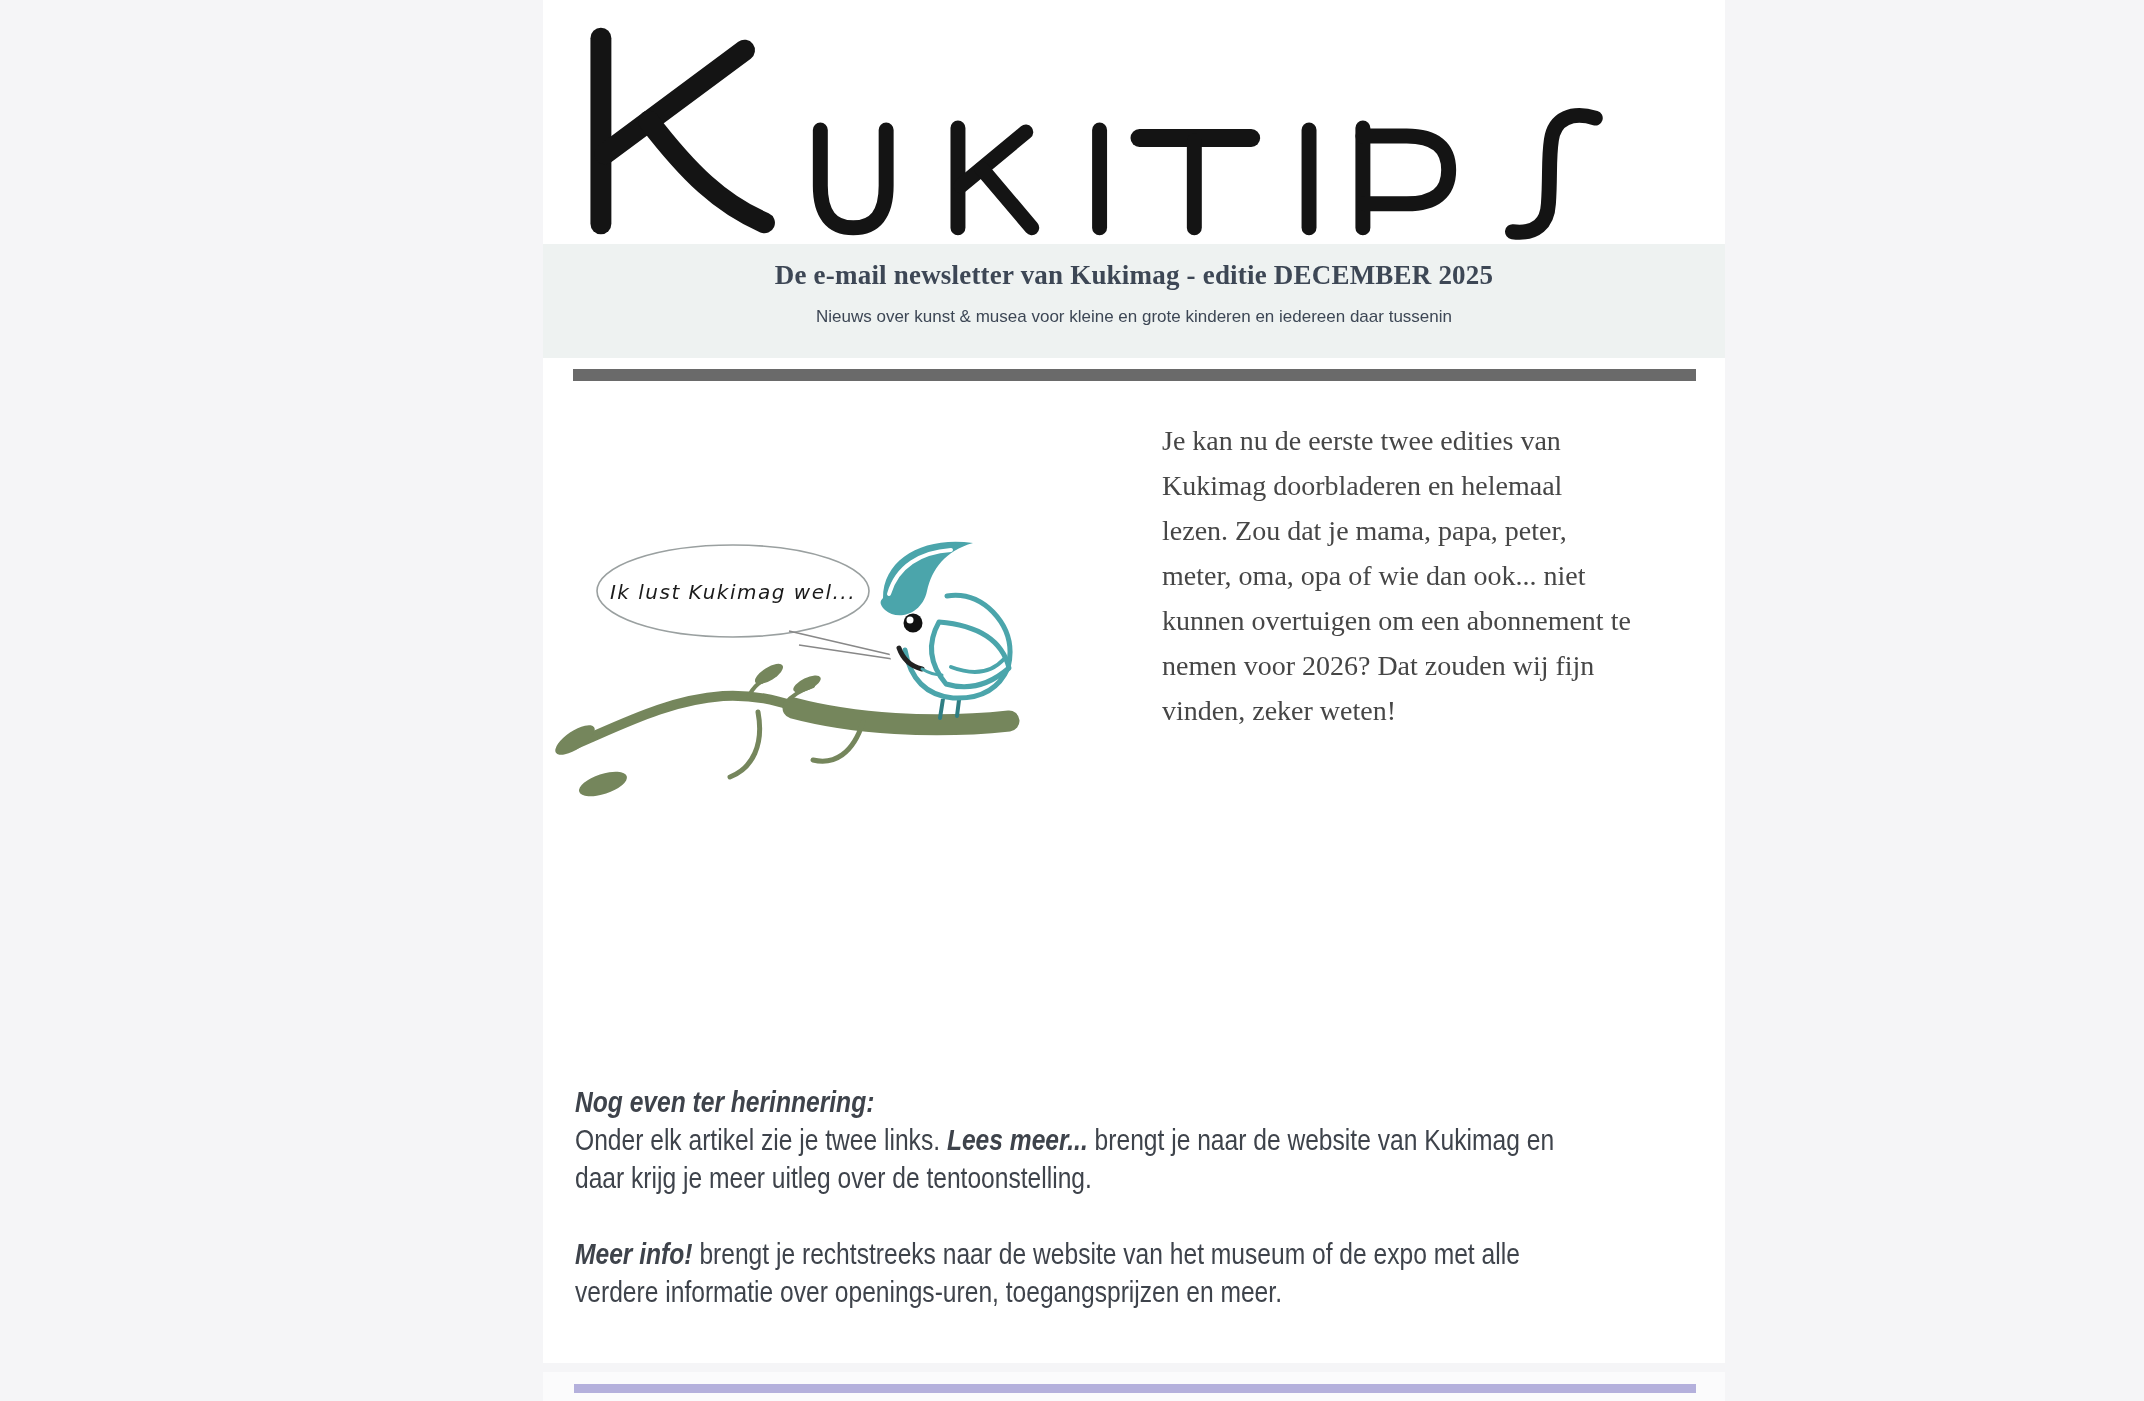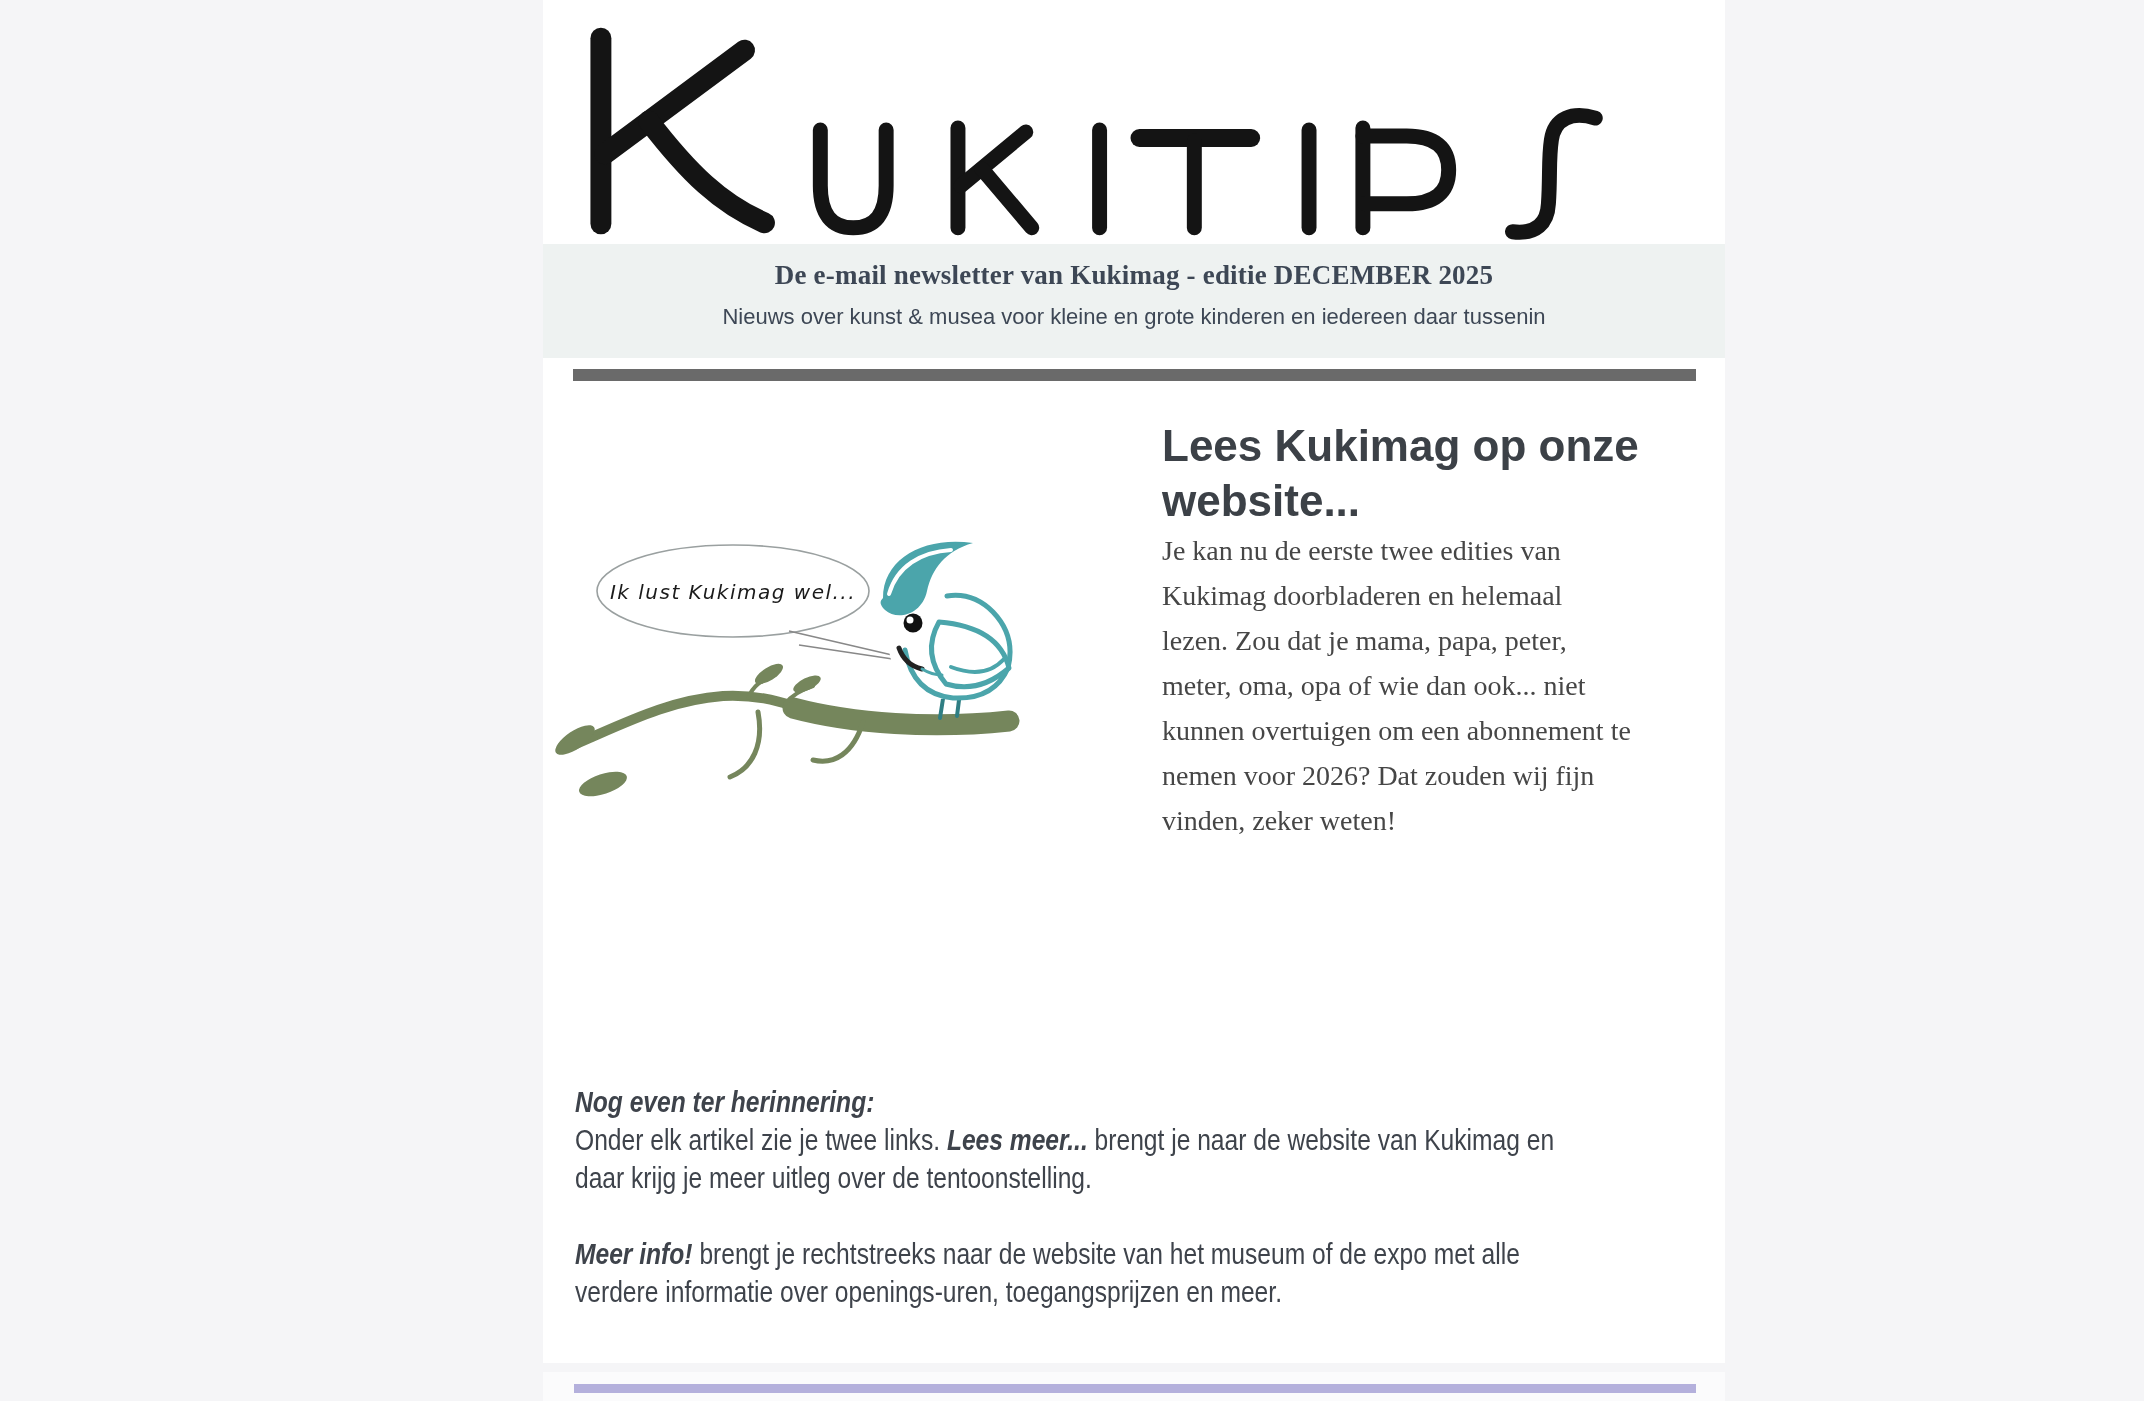--- a/index.html
+++ b/index.html
@@ -23,21 +23,21 @@
   .logo-wrap svg{display:block; width:100%; height:100%;}
   .header-band{
     position:absolute; left:0; top:244px; width:1182px; height:114px;
     background:var(--band_bg,#eef2f1); text-align:center;
   }
   .band-title{
     margin-top:14px; font-size:27px; font-weight:bold; line-height:34px;
     color:var(--band_text,#3d4755); letter-spacing:0.2px;font-family:Liberation Serif, serif;
   }
   .band-subtitle{
-    font-size:22px; line-height:34px; margin-top:8px;
+    font-size:17px; line-height:34px; margin-top:8px;
     color:var(--band_text,#3d4755);
   }
   .dark-divider{
     position:absolute; left:30px; top:369px; width:1123px; height:12px;
     background:var(--dark_divider,#6a6a6a);
   }
   .illustration{position:absolute; left:10px; top:528px; width:470px; height:280px;}
   .illustration svg{display:block;width:100%;height:100%;}
   .article-col{position:absolute; left:619px; top:418px; width:562px;}
   .article-heading{
@@ -152,21 +152,20 @@
         <path d="M398,139 Q432,152 451,131" fill="none" stroke="#4ba5ab" stroke-width="4" stroke-linecap="round"></path>
         <circle cx="360" cy="95" r="9.5" fill="#111111"></circle>
         <circle cx="357" cy="92" r="3.5" fill="#ffffff"></circle>
         <path d="M346,120 Q352,137 369,141" fill="none" stroke="#222222" stroke-width="5" stroke-linecap="round"></path>
         <path d="M369,141 Q379,147 389,147" fill="none" stroke="#4ba5ab" stroke-width="3" stroke-linecap="round"></path>
       </g>
     </svg>
   </div>
 
   <div class="article-col">
-    <div class="article-heading">Lees Kukimag op onze website...</div>
     <p class="article-par article-par2">Je kan nu de eerste twee edities van<br>Kukimag doorbladeren en helemaal<br>lezen. Zou dat je mama, papa, peter,<br>meter, oma, opa of wie dan ook... niet<br>kunnen overtuigen om een abonnement te<br>nemen voor 2026? Dat zouden wij fijn<br>vinden, zeker weten!</p>
   </div>
 
   <div class="reminder">
     <p class="rem-par rem-heading">Nog even ter herinnering:</p>
     <p class="rem-par"><span>Onder elk artikel zie je twee links. </span><b>Lees meer...</b><span> brengt je naar de website van Kukimag en</span><br><span>daar krijg je meer uitleg over de tentoonstelling.</span></p>
     <p class="rem-par second"><b>Meer info!</b><span> brengt je rechtstreeks naar de website van het museum of de expo met alle</span><br><span>verdere informatie over openings-uren, toegangsprijzen en meer.</span></p>
   </div>
 
 </div>

